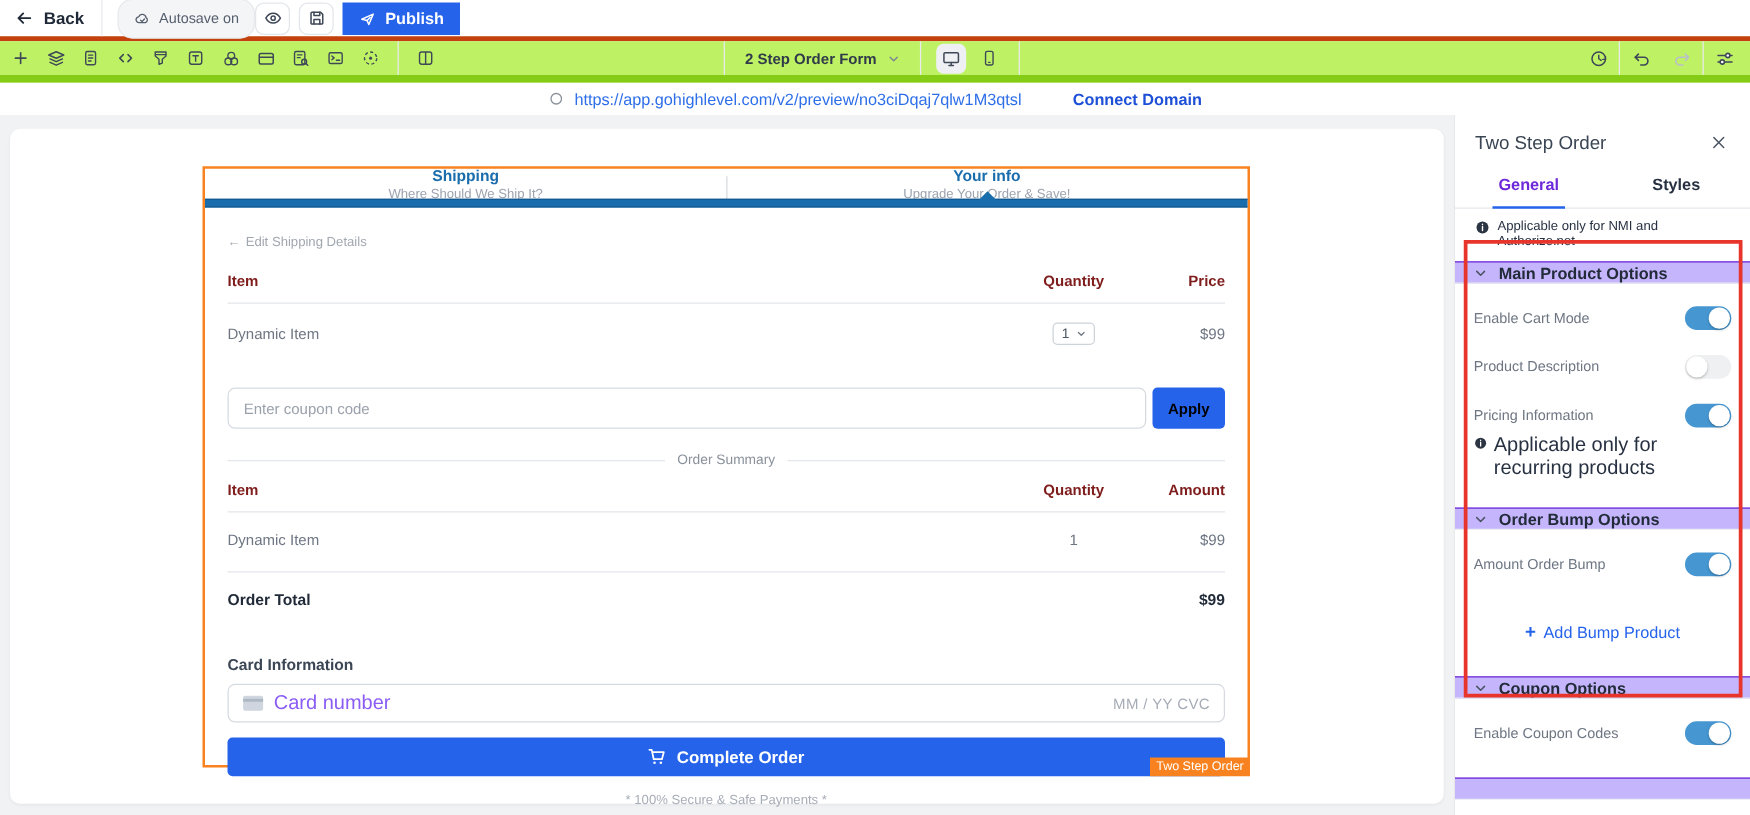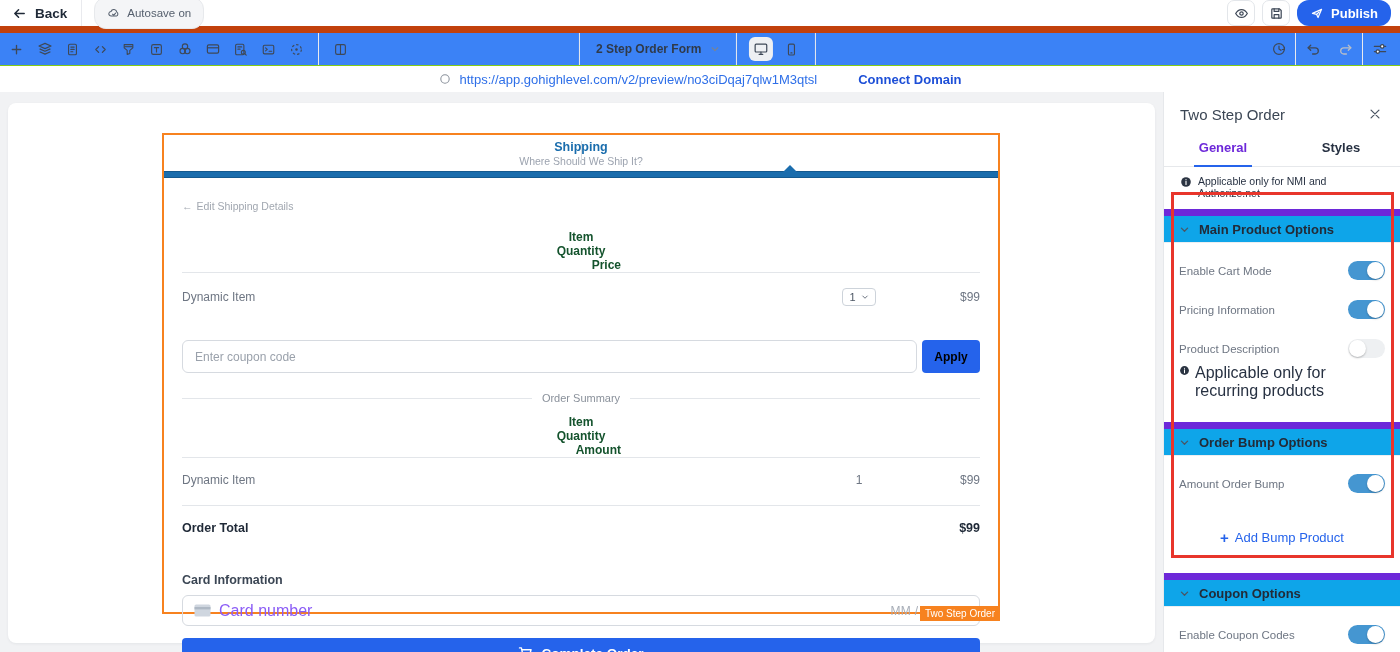--- a/index.html
+++ b/index.html
@@ -2,31 +2,31 @@
 <html><head>
 <meta charset="utf-8">
 <style>
   * { margin:0; padding:0; box-sizing:border-box; }
   html,body { width:1400px; height:652px; overflow:hidden; }
   body { font-family:"Liberation Sans","DejaVu Sans",sans-serif; background:#fff; color:#273142; }
   svg { display:block; }
   .app { width:1400px; height:652px; display:flex; flex-direction:column; }
 
   
-  .topbar { height:33px; background:#fff; border-bottom:7px solid #c2410c; display:flex; align-items:center; justify-content:space-between; flex:0 0 auto; }
+  .topbar { height:33px; background:#fff; border-bottom:4px solid #c2410c; display:flex; align-items:center; flex:0 0 auto; }
   .tb-left { display:flex; align-items:center; height:100%; }
   .back-btn { display:flex; align-items:center; gap:8px; padding:0 14px 0 12px; height:100%; background:none; border:none; font:700 13.5px "Liberation Sans",sans-serif; color:#1f2937; cursor:pointer; }
   .vdiv-full { width:1px; height:100%; background:#e9eaee; }
   .autosave { margin-left:12px; display:flex; align-items:center; gap:6px; height:32px; padding:0 12px; background:#f4f5f7; border:1px solid #e7e9ec; border-radius:12px; color:#555f6d; font-size:11.5px; }
   .tb-right { display:flex; align-items:center; gap:7px; padding-right:9px; }
   .icon-btn { width:28px; height:26px; display:flex; align-items:center; justify-content:center; background:#fff; border:1px solid #e3e6ea; border-radius:7px; color:#3e4857; cursor:pointer; }
-  .publish-btn { display:flex; align-items:center; gap:7px; height:26px; padding:0 13px; background:#2563eb; color:#fff; border:none; border-radius:12px; font:700 13px "Liberation Sans",sans-serif; cursor:pointer; }
+  .publish-btn { display:flex; align-items:center; gap:7px; height:26px; padding:0 13px; background:#2563eb; color:#fff; border:none; border-radius:0; font:700 13px "Liberation Sans",sans-serif; cursor:pointer; }
 
   
-  .toolbar { height:33px; background:#3b82f6; border-bottom:1px solid #84cc16; display:flex; align-items:center; position:relative; flex:0 0 auto; }
+  .toolbar { height:33px; background:#bef264; border-bottom:6px solid #84cc16; display:flex; align-items:center; position:relative; flex:0 0 auto; }
   .tools-left { display:flex; align-items:center; gap:5px; padding-left:5px; height:100%; }
   .tool { width:23px; height:23px; display:flex; align-items:center; justify-content:center; color:#3e4857; border-radius:5px; cursor:pointer; background:none; border:none; }
   .tools-center { position:absolute; left:50%; top:0; transform:translateX(-51%); height:100%; display:flex; align-items:center; }
   .page-selector { display:flex; align-items:center; gap:9px; padding:0 16px; height:100%; border-left:1px solid #e9eaee; border-right:1px solid #e9eaee; cursor:pointer; background:none; border-top:none; border-bottom:none; }
   .page-selector .lbl { font:700 12px "Liberation Sans",sans-serif; color:#303a49; }
   .device-group { display:flex; align-items:center; gap:6px; padding:0 12px; height:100%; border-right:1px solid #e9eaee; }
   .device { width:24px; height:24px; display:flex; align-items:center; justify-content:center; border-radius:6px; color:#3e4857; cursor:pointer; background:none; border:none; }
   .device.active { background:#eef0f3; }
   .tools-right { margin-left:auto; display:flex; align-items:center; height:100%; }
   .tools-right .tool { margin:0 5px; }
@@ -36,31 +36,31 @@
   .urlbar { height:26px; background:#fff; display:flex; align-items:center; justify-content:center; gap:9px; flex:0 0 auto; }
   .url-text { font-size:13px; color:#2e6fe8; }
   .connect-link { font:700 13px "Liberation Sans",sans-serif; color:#1d4fd7; cursor:pointer;margin-left:32px; }
 
   
   .content { flex:1; background:#f1f2f4; position:relative; display:flex; }
   .canvas { position:absolute; left:8px; top:11px; width:1147px; height:540px; background:#fff; border-radius:8px; box-shadow:0 1px 3px rgba(20,30,50,.06); }
 
   
   .form-el { position:absolute; left:154px; top:30px; width:838px; height:481px; border:2px solid #f7821f; background:#fff; }
-  .steps { display:flex; height:36px; position:relative; }
+  .steps { display:flex; height:24px; position:relative; }
   .step { flex:1; display:flex; flex-direction:column; align-items:center; justify-content:center; gap:1px; cursor:pointer; }
   .step .t { font:700 12.5px "Liberation Sans",sans-serif; color:#1a6dad; }
   .step .s { font-size:10.5px; color:#9ca3af; }
   .steps-div { position:absolute; left:50%; top:6px; width:1px; height:24px; background:#d8dbe0; }
   .progress { height:7px; background:#1a6dad; position:relative; border-top:1px solid #14598f; border-bottom:1px solid #14598f; }
   .progress .notch { position:absolute; left:75%; top:-7px; width:0; height:0; border-left:7px solid transparent; border-right:7px solid transparent; border-bottom:7px solid #1a6dad; transform:translateX(-50%); }
   .form-body { padding:0 18px; }
   .edit-link { margin-top:22px; font-size:10.5px; color:#a1a7b0; display:inline-flex; align-items:center; gap:4px; cursor:pointer; }
 
-  .tbl-head { display:flex; align-items:center; margin-top:16px; border-bottom:1px solid #e3e6ea; font:700 12px "Liberation Sans",sans-serif; color:#14532d;flex-direction:column; }
+  .tbl-head { display:flex; align-items:center; margin-top:16px; padding-bottom:10px; border-bottom:1px solid #e3e6ea; font:700 12px "Liberation Sans",sans-serif; color:#7f1d1d; }
   .tbl-row { display:flex; align-items:center; padding:15px 0 18px; font-size:12px; color:#6e7683; }
   .c-item { flex:1; text-align:left; }
   .c-qty { width:82px; text-align:center; }
   .c-price { width:80px; text-align:right; }
   .qty-select { display:inline-flex; align-items:center; gap:5px; border:1px solid #cdd3da; border-radius:4px; padding:2px 6px; font-size:11px; color:#4b5563; background:#fff; cursor:pointer; }
 
   .coupon-row { display:flex; gap:5px; margin-top:16px; }
   .coupon-input { flex:1; height:33px; border:1px solid #d6dae0; border-radius:6px; padding:0 12px; font:400 12px "Liberation Sans",sans-serif; color:#374151; outline:none; }
   .coupon-input::placeholder { color:#9aa1ab; }
   .apply-btn { width:58px; height:33px; background:#2563eb; color:#000000; border:none; border-radius:4px; font:600 12px "Liberation Sans",sans-serif; cursor:pointer; }
@@ -82,21 +82,21 @@
   
   .sidebar { position:absolute; right:0; top:0; width:237px; height:560px; background:#fff; border-left:1px solid #e6e8eb; overflow:hidden; }
   .s-header { padding:13px 16px 9px; display:flex; align-items:center; justify-content:space-between; }
   .s-title { font-size:15px; color:#3b4654; }
   .s-close { background:none; border:none; color:#4b5563; cursor:pointer; padding:2px; }
   .s-tabs { display:flex; border-bottom:1px solid #e6e8eb; }
   .s-tab { flex:1; text-align:center; padding:8px 0 11px; font:700 13px "Liberation Sans",sans-serif; color:#273142; position:relative; cursor:pointer; background:none; border:none; }
   .s-tab.active { color:#6d28d9; }
   .s-tab.active::after { content:""; position:absolute; left:50%; transform:translateX(-50%); bottom:-1px; width:58px; height:2px; background:#2563eb; }
   .s-note { padding:8px 16px 6px; display:flex; gap:6px; align-items:flex-start; font-size:10.5px; color:#273142; }
-  .sec-head { height:34px; margin-top:4px; background:#0ea5e9; border-top:7px solid #6d28d9; border-bottom:1px solid #eceef1; display:flex; align-items:center; gap:9px; padding:0 15px; cursor:pointer; }
+  .sec-head { height:18px; margin-top:4px; background:#c4b5fd; border-top:1px solid #6d28d9; border-bottom:1px solid #eceef1; display:flex; align-items:center; gap:9px; padding:0 15px; cursor:pointer; }
   .sec-head:first-of-type { margin-top:4px; }
   .sec-title { font:700 13px "Liberation Sans",sans-serif; color:#222b38; }
   .sec-body { padding:10px 15px 2px; }
   .opt-row { display:flex; align-items:center; justify-content:space-between; margin:8px 0 20px; }
   .opt-label { font-size:11.5px; color:#6e7683; }
   .opt-note { margin:-14px 0 16px; display:flex; gap:5px; align-items:flex-start; font-size:16px; color:#273142; }
   .toggle { width:37px; height:19px; border-radius:10px; background:#eef0f2; position:relative; cursor:pointer; flex:0 0 auto; }
   .toggle .knob { position:absolute; top:1px; left:1px; width:17px; height:17px; border-radius:50%; background:#fff; box-shadow:0 1px 2px rgba(0,0,0,.25); transition:left .1s; }
   .toggle.on { background:#4596d1; }
   .toggle.on .knob { left:19px; }
@@ -309,20 +309,24 @@
     <div class="canvas">
 
       <div class="form-el">
 
         <div class="steps">
           <div class="step">
             <span class="t">Shipping</span>
             <span class="s">Where Should We Ship It?</span>
           </div>
           <div class="steps-div"></div>
+          <div class="step">
+            <span class="t">Your info</span>
+            <span class="s">Upgrade Your Order &amp; Save!</span>
+          </div>
         </div>
         <div class="progress">
             <div class="notch"></div>
           </div>
 
         <div class="form-body">
           <div class="edit-link">
             <span>←</span>
             <span>Edit Shipping Details</span>
           </div>
@@ -431,28 +435,28 @@
         <span class="sec-title">Main Product Options</span>
       </div>
       <div class="sec-body">
         <div class="opt-row">
           <span class="opt-label">Enable Cart Mode</span>
           <div class="toggle on">
               <div class="knob"></div>
             </div>
         </div>
         <div class="opt-row">
+          <span class="opt-label">Product Description</span>
+          <div class="toggle">
+              <div class="knob"></div>
+            </div>
+        </div>
+        <div class="opt-row">
           <span class="opt-label">Pricing Information</span>
           <div class="toggle on">
-              <div class="knob"></div>
-            </div>
-        </div>
-        <div class="opt-row">
-          <span class="opt-label">Product Description</span>
-          <div class="toggle">
               <div class="knob"></div>
             </div>
         </div>
         <div class="opt-note">
           <svg width="11" height="11" viewBox="0 0 16 16" style="flex:0 0 auto;margin-top:1px;">
               <circle cx="8" cy="8" r="6.4" fill="#2b3442"></circle>
               <path d="M8 4.6v.3M8 7v4.2" stroke="#fff" stroke-width="1.5" stroke-linecap="round" fill="none"></path>
             </svg>
           <span>Applicable only for recurring products</span>
         </div>

